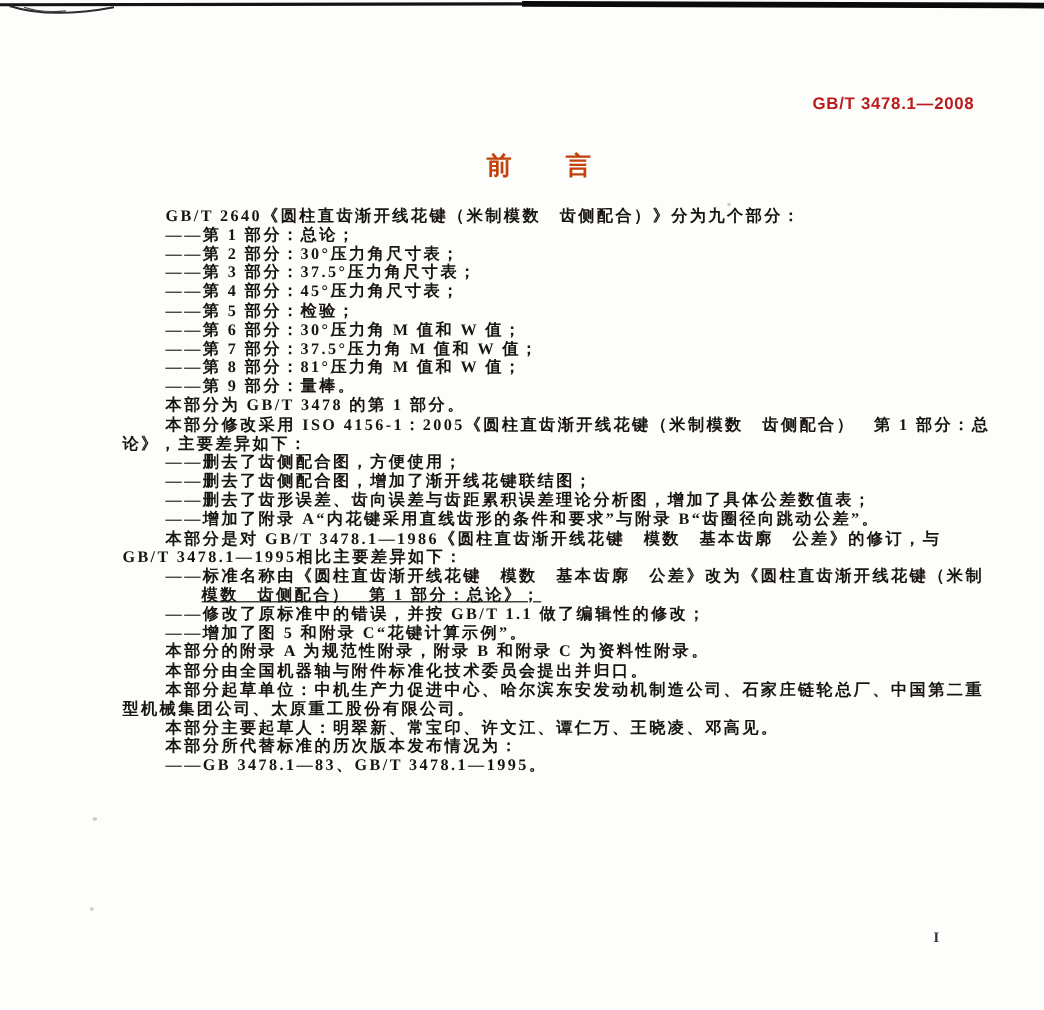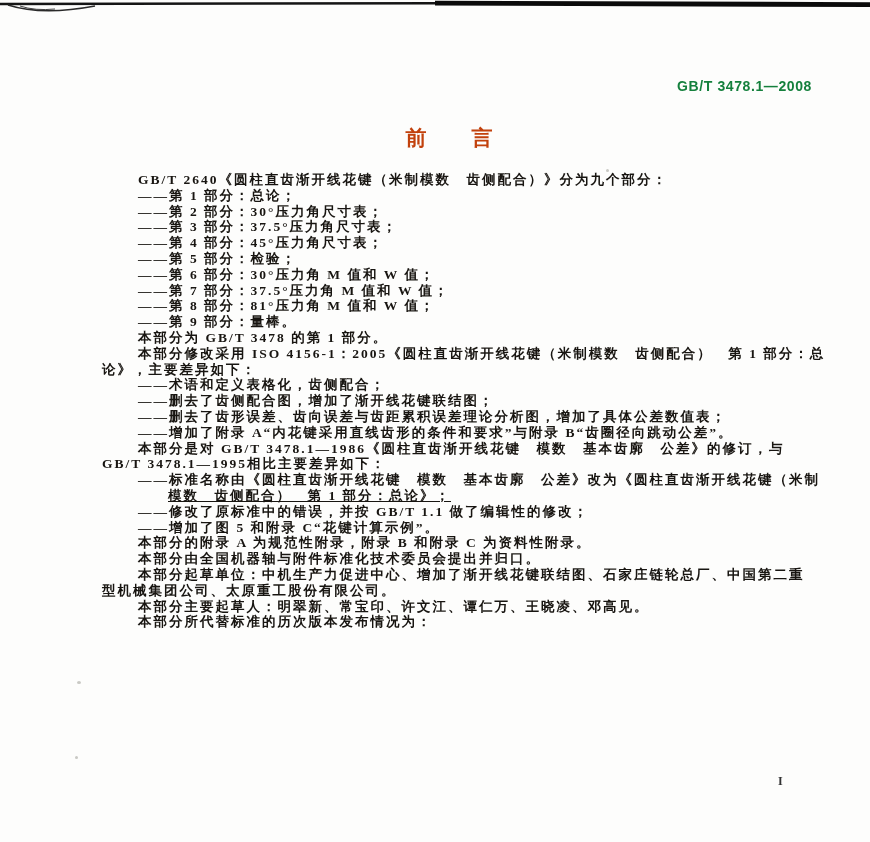--- a/index.html
+++ b/index.html
@@ -25,21 +25,21 @@
     pointer-events: none;
   }
   .header-code {
     position: absolute;
     top: 78px;
     right: 58px;
     font-family: "Liberation Sans", "DejaVu Sans", sans-serif;
     font-weight: bold;
     font-size: 14px;
     letter-spacing: 0.6px;
-    color: #15803d;
+    color: #b91c1c;
   }
   .doc-title {
     position: absolute;
     top: 124px;
     left: 11px;
     width: 837px;
     padding-left: 40px;
     box-sizing: border-box;
     text-align: center;
     font-family: "Liberation Sans", "DejaVu Sans", sans-serif;
@@ -107,36 +107,37 @@
       <div class="line para">——第 3 部分：37.5°压力角尺寸表；</div>
       <div class="line para">——第 4 部分：45°压力角尺寸表；</div>
       <div class="line para">——第 5 部分：检验；</div>
       <div class="line para">——第 6 部分：30°压力角 M 值和 W 值；</div>
       <div class="line para">——第 7 部分：37.5°压力角 M 值和 W 值；</div>
       <div class="line para">——第 8 部分：81°压力角 M 值和 W 值；</div>
       <div class="line para">——第 9 部分：量棒。</div>
       <div class="line para">本部分为 GB/T 3478 的第 1 部分。</div>
       <div class="line para">本部分修改采用 ISO 4156-1：2005《圆柱直齿渐开线花键（米制模数　齿侧配合）　第 1 部分：总</div>
       <div class="line flush">论》，主要差异如下：</div>
-      <div class="line para">——术语和定义表格化，齿侧配合；</div>
+      <div class="line para">——删去了齿侧配合图，方便使用；</div>
       <div class="line para">——删去了齿侧配合图，增加了渐开线花键联结图；</div>
       <div class="line para">——删去了齿形误差、齿向误差与齿距累积误差理论分析图，增加了具体公差数值表；</div>
       <div class="line para">——增加了附录 A“内花键采用直线齿形的条件和要求”与附录 B“齿圈径向跳动公差”。</div>
       <div class="line para">本部分是对 GB/T 3478.1—1986《圆柱直齿渐开线花键　模数　基本齿廓　公差》的修订，与</div>
       <div class="line flush">GB/T 3478.1—1995相比主要差异如下：</div>
       <div class="line para">——标准名称由《圆柱直齿渐开线花键　模数　基本齿廓　公差》改为《圆柱直齿渐开线花键（米制</div>
       <div class="line hang">模数　齿侧配合）　第 1 部分：总论》；</div>
       <div class="line para">——修改了原标准中的错误，并按 GB/T 1.1 做了编辑性的修改；</div>
       <div class="line para">——增加了图 5 和附录 C“花键计算示例”。</div>
       <div class="line para">本部分的附录 A 为规范性附录，附录 B 和附录 C 为资料性附录。</div>
       <div class="line para">本部分由全国机器轴与附件标准化技术委员会提出并归口。</div>
-      <div class="line para">本部分起草单位：中机生产力促进中心、增加了渐开线花键联结图、石家庄链轮总厂、中国第二重</div>
+      <div class="line para">本部分起草单位：中机生产力促进中心、哈尔滨东安发动机制造公司、石家庄链轮总厂、中国第二重</div>
       <div class="line flush">型机械集团公司、太原重工股份有限公司。</div>
       <div class="line para">本部分主要起草人：明翠新、常宝印、许文江、谭仁万、王晓凌、邓高见。</div>
       <div class="line para">本部分所代替标准的历次版本发布情况为：</div>
+      <div class="line para">——GB 3478.1—83、GB/T 3478.1—1995。</div>
     </div>
 
   <div class="page-number">I</div>
 
   <div class="scan-speck speck-1"></div>
   <div class="scan-speck speck-2"></div>
   <div class="scan-speck speck-3"></div>
 
 </div>
 

